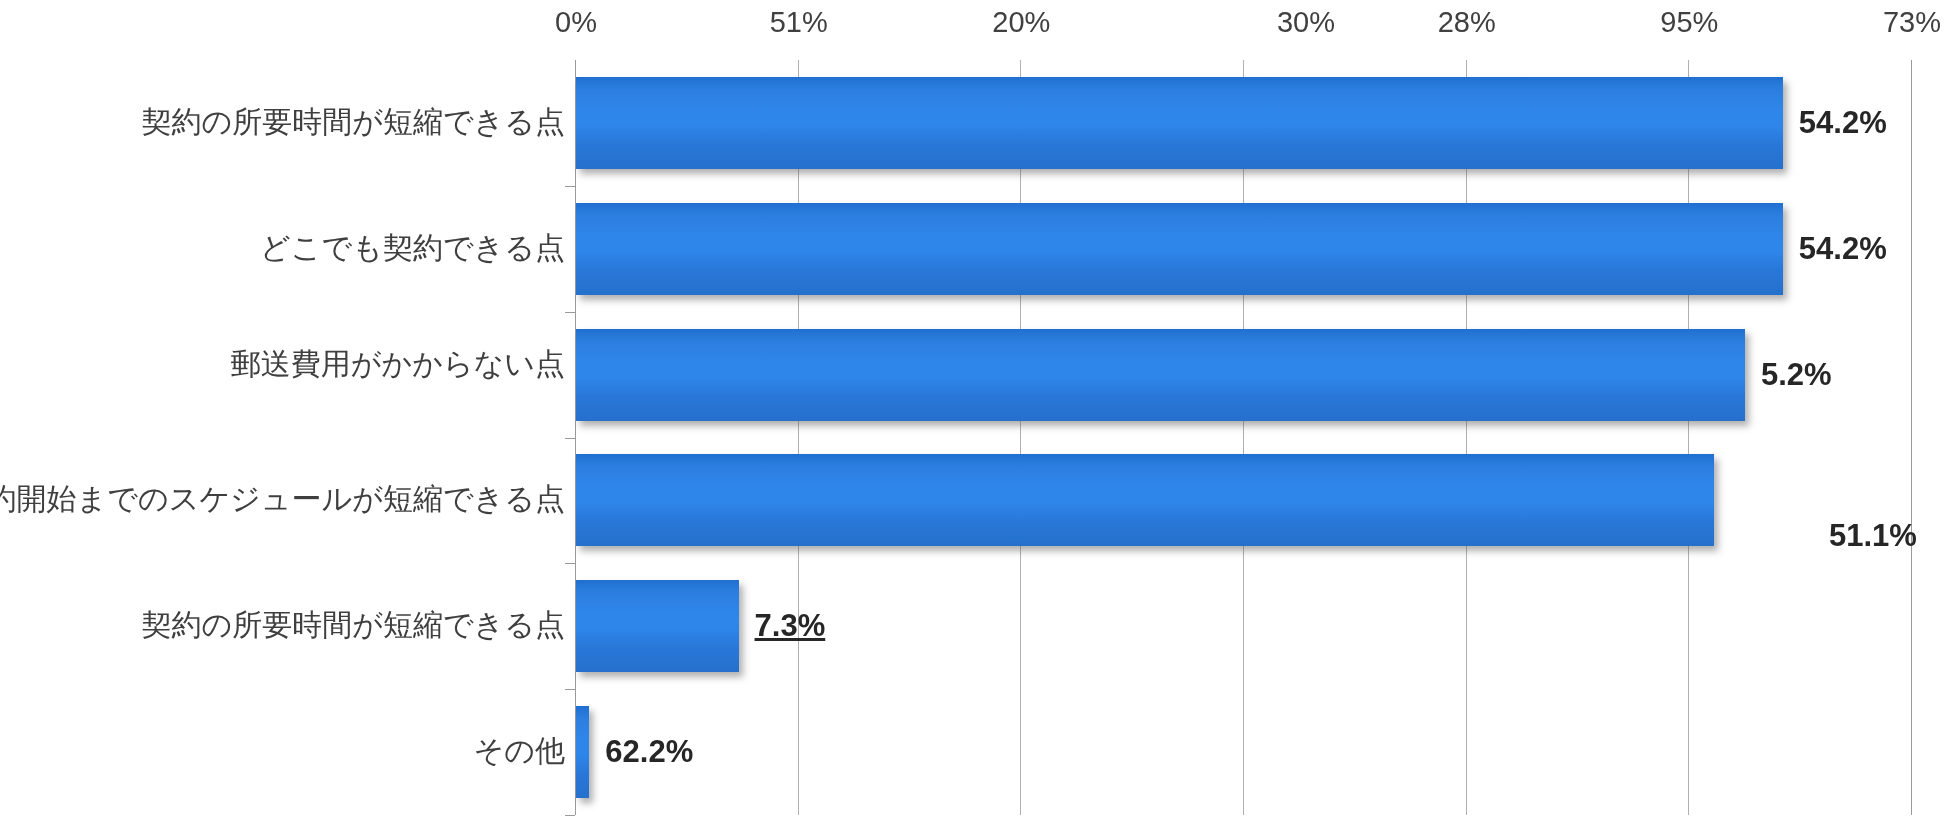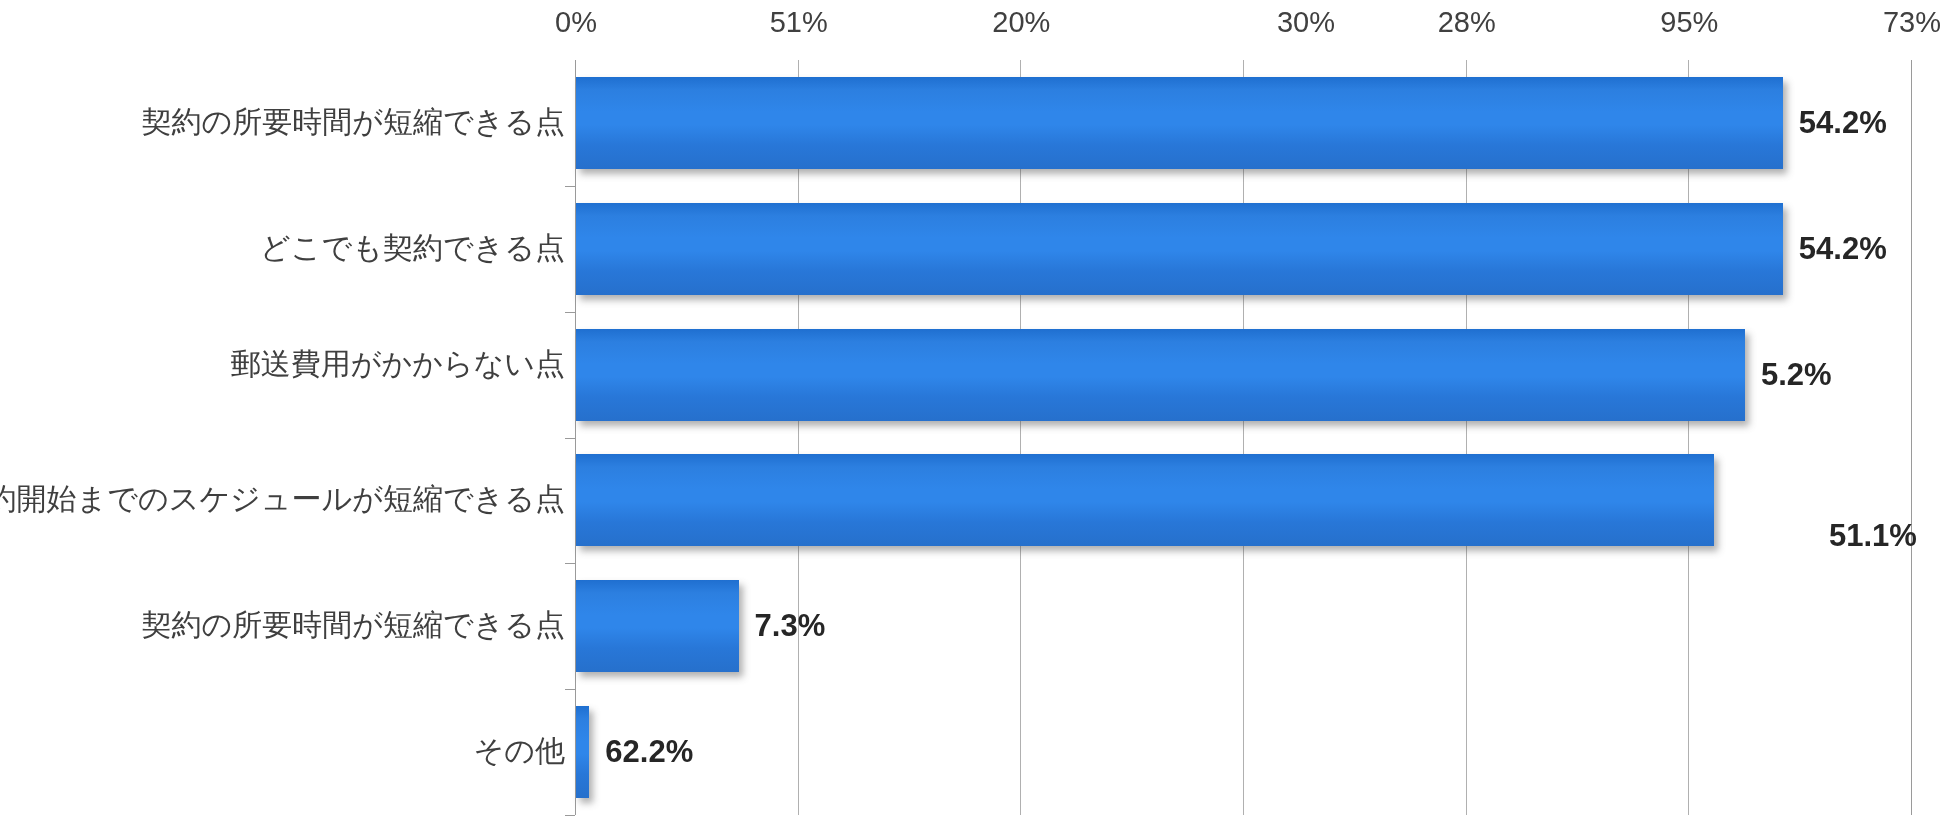--- a/index.html
+++ b/index.html
@@ -184,21 +184,21 @@
           <div class="bar"></div>
         </div>
         <div class="bar-value" style="left: 1829px; top: 424.417px; margin-top: 36px;">51.1%</div>
       </div>
       <div class="bar-row" style="top: 0px;">
         <div class="cat-label" style="top: 550.25px;">契約の所要時間が短縮できる点</div>
         <div class="tick-mark" style="top: 629.167px;"></div>
         <div class="bar-wrap" style="top: 520.25px; width: 162.547px; height: 92px;">
           <div class="bar"></div>
         </div>
-        <div class="bar-value" style="left: 754.547px; top: 550.25px;">7.3%</div>
+        <div class="bar-value" style="left: 754.547px; top: 550.25px; text-decoration: underline;">7.3%</div>
       </div>
       <div class="bar-row" style="top: 0px;">
         <div class="cat-label" style="top: 676.083px;">その他</div>
         <div class="tick-mark" style="top: 755px;"></div>
         <div class="bar-wrap" style="top: 646.083px; width: 13.36px; height: 92px;">
           <div class="bar"></div>
         </div>
         <div class="bar-value" style="left: 605.36px; top: 676.083px;">62.2%</div>
       </div>
       <div class="tick-mark" style="top: 755px;"></div>

